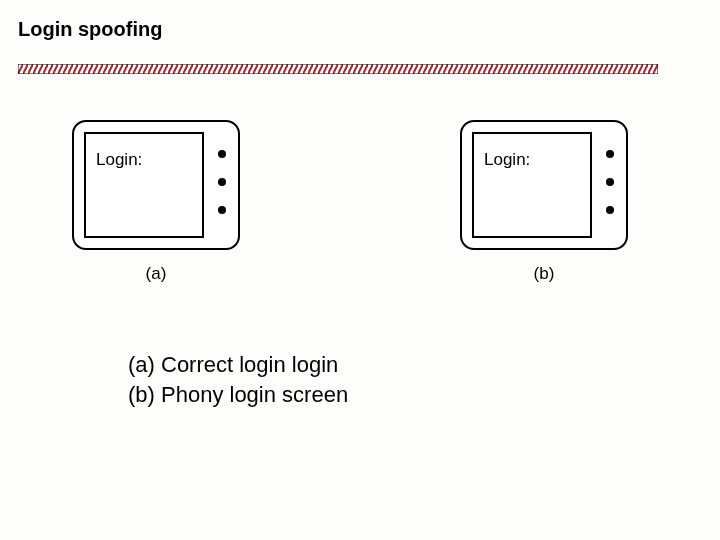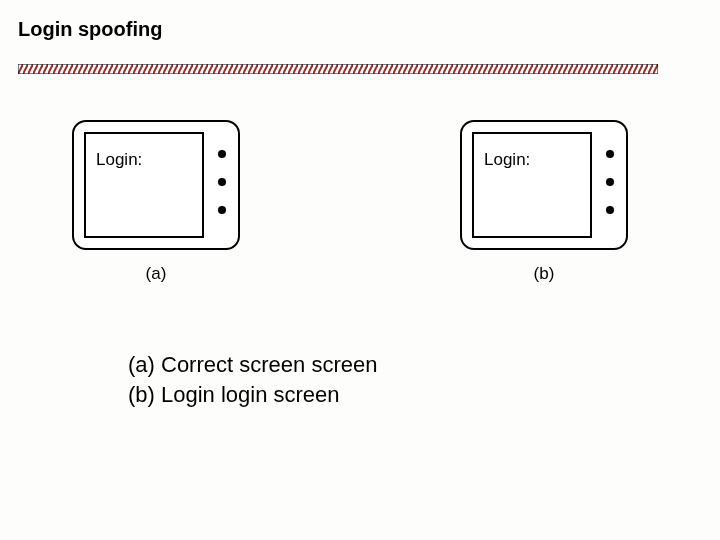--- a/index.html
+++ b/index.html
@@ -126,15 +126,15 @@
     </div>
     <div class="knob k1"></div>
     <div class="knob k2"></div>
     <div class="knob k3"></div>
     <div class="cap">(b)</div>
   </div>
 
 </div>
 
 <div class="desc">
-  <div>(a) Correct screen screen</div>
-  <div>(b) Login login screen</div>
+  <div>(a) Correct login login</div>
+  <div>(b) Phony login screen</div>
 </div>
 
 </body></html>

